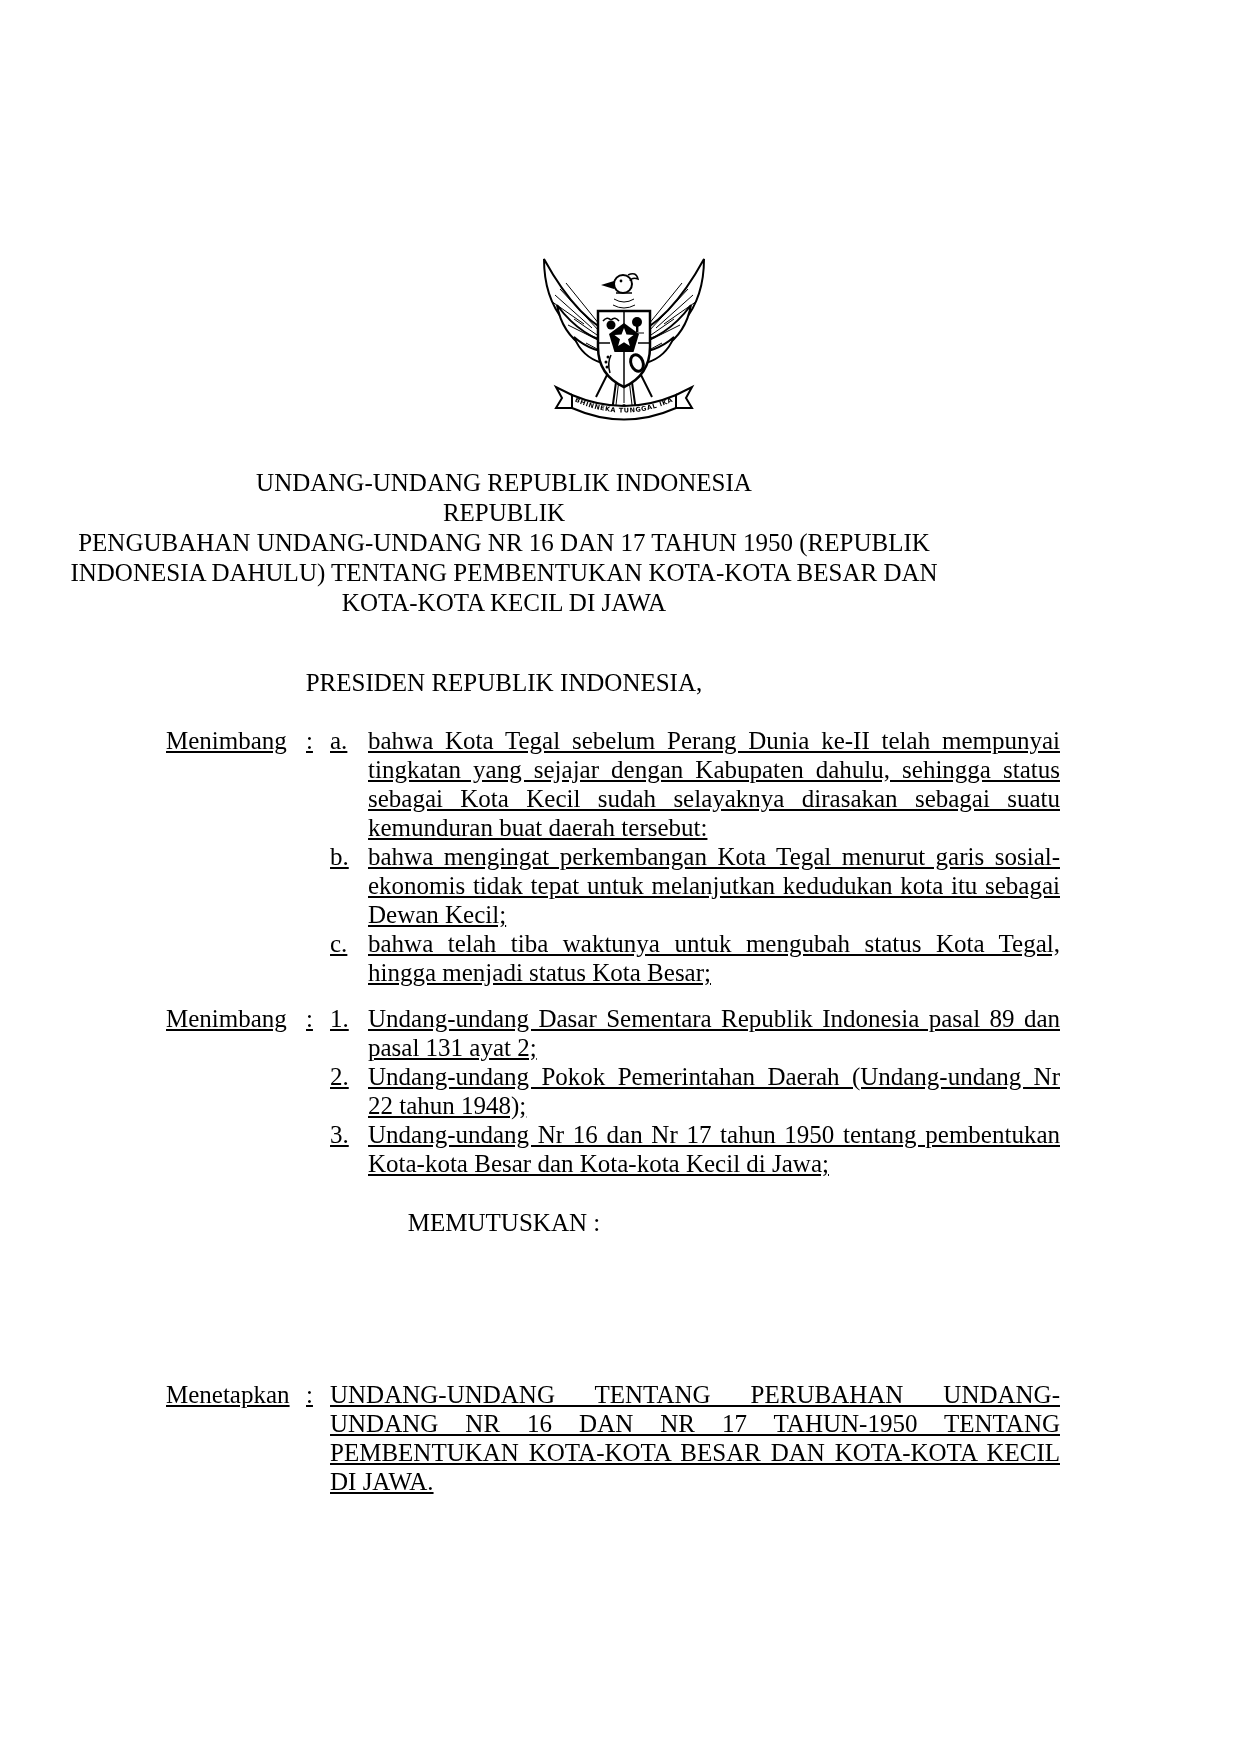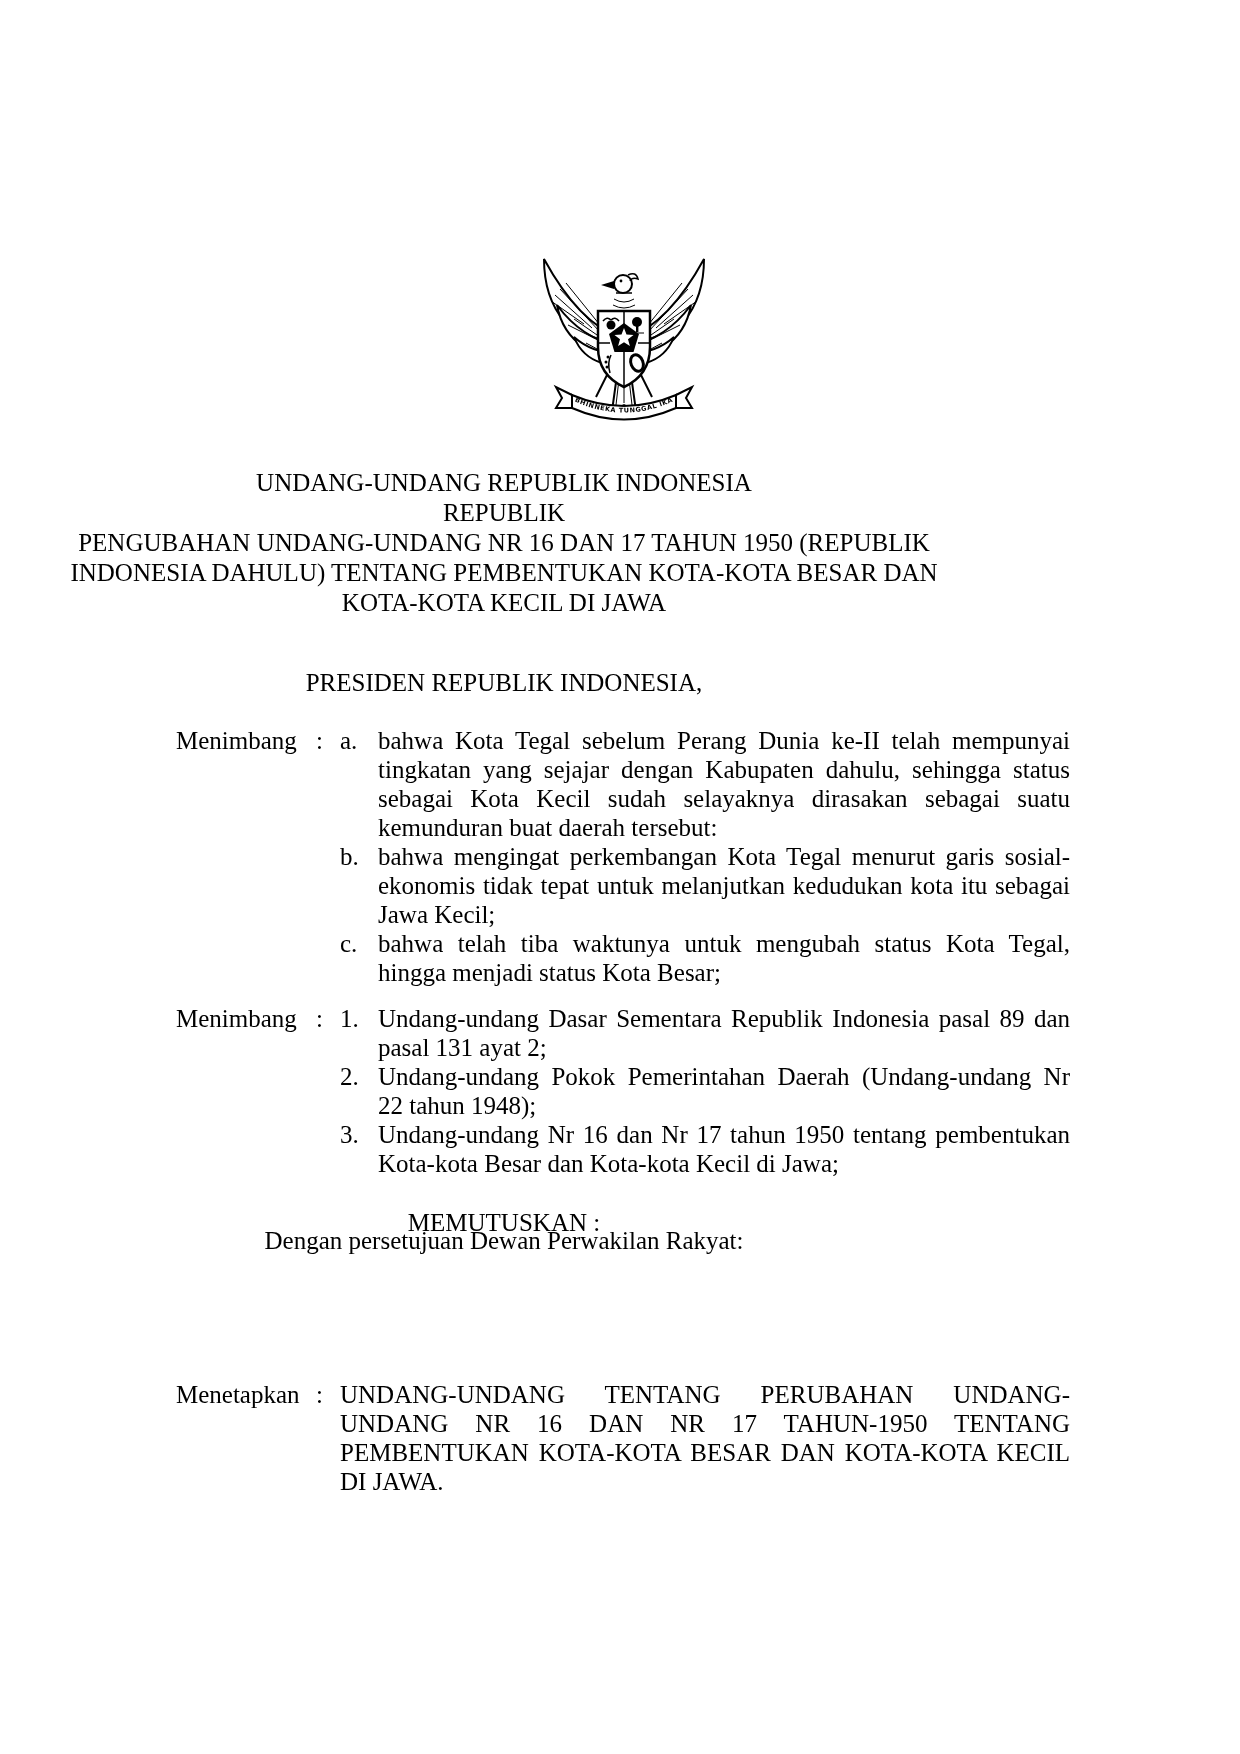--- a/index.html
+++ b/index.html
@@ -29,25 +29,26 @@
   .emblem {
     position: absolute;
     left: 534px;
     top: 246px;
     width: 180px;
     height: 192px;
   }
 
   .section {
     position: absolute;
-    left: 176px;
+    left: 166px;
     width: 894px;
     display: grid;
     grid-template-columns: 140px 24px 1fr;
     align-items: start;
+    text-decoration: underline;
   }
   .section-menimbang { top: 726px; }
   .section-mengingat { top: 1004px; }
   .section-menetapkan { top: 1340px; margin-top: 40px; }
 
   .sec-label { grid-column: 1; }
   .sec-colon { grid-column: 2; }
   .sec-body  { grid-column: 3; }
 
   .item-row {
@@ -163,21 +164,21 @@
   <div class="section section-menimbang">
     <div class="sec-label">Menimbang</div>
     <div class="sec-colon">:</div>
     <div class="sec-body">
       <div class="item-row">
         <div>a.</div>
         <div class="item-text">bahwa Kota Tegal sebelum Perang Dunia ke-II telah mempunyai tingkatan yang sejajar dengan Kabupaten dahulu, sehingga status sebagai Kota Kecil sudah selayaknya dirasakan sebagai suatu kemunduran buat daerah tersebut:</div>
       </div>
       <div class="item-row">
         <div>b.</div>
-        <div class="item-text">bahwa mengingat perkembangan Kota Tegal menurut garis sosial-ekonomis tidak tepat untuk melanjutkan kedudukan kota itu sebagai Jawa Kecil;</div>
+        <div class="item-text">bahwa mengingat perkembangan Kota Tegal menurut garis sosial-ekonomis tidak tepat untuk melanjutkan kedudukan kota itu sebagai Dewan Kecil;</div>
       </div>
       <div class="item-row">
         <div>c.</div>
         <div class="item-text">bahwa telah tiba waktunya untuk mengubah status Kota Tegal, hingga menjadi status Kota Besar;</div>
       </div>
     </div>
   </div>
 
   <div class="section section-mengingat">
     <div class="sec-label">Menimbang</div>
@@ -191,21 +192,20 @@
         <div>2.</div>
         <div class="item-text">Undang-undang Pokok Pemerintahan Daerah (Undang-undang Nr 22 tahun 1948);</div>
       </div>
       <div class="item-row">
         <div>3.</div>
         <div class="item-text">Undang-undang Nr 16 dan Nr 17 tahun 1950 tentang pembentukan Kota-kota Besar dan Kota-kota Kecil di Jawa;</div>
       </div>
     </div>
   </div>
 
-  <div class="center-abs agreement-line">Dengan persetujuan Dewan Perwakilan Rakyat:</div>
 
   <div class="center-abs decision-heading">MEMUTUSKAN :</div>
 
   <div class="section section-menetapkan">
     <div class="sec-label">Menetapkan</div>
     <div class="sec-colon">:</div>
     <div class="sec-body plain-justify">UNDANG-UNDANG TENTANG PERUBAHAN UNDANG-UNDANG NR 16 DAN NR 17 TAHUN-1950 TENTANG PEMBENTUKAN KOTA-KOTA BESAR DAN KOTA-KOTA KECIL DI JAWA.</div>
   </div>
 
 </div>

